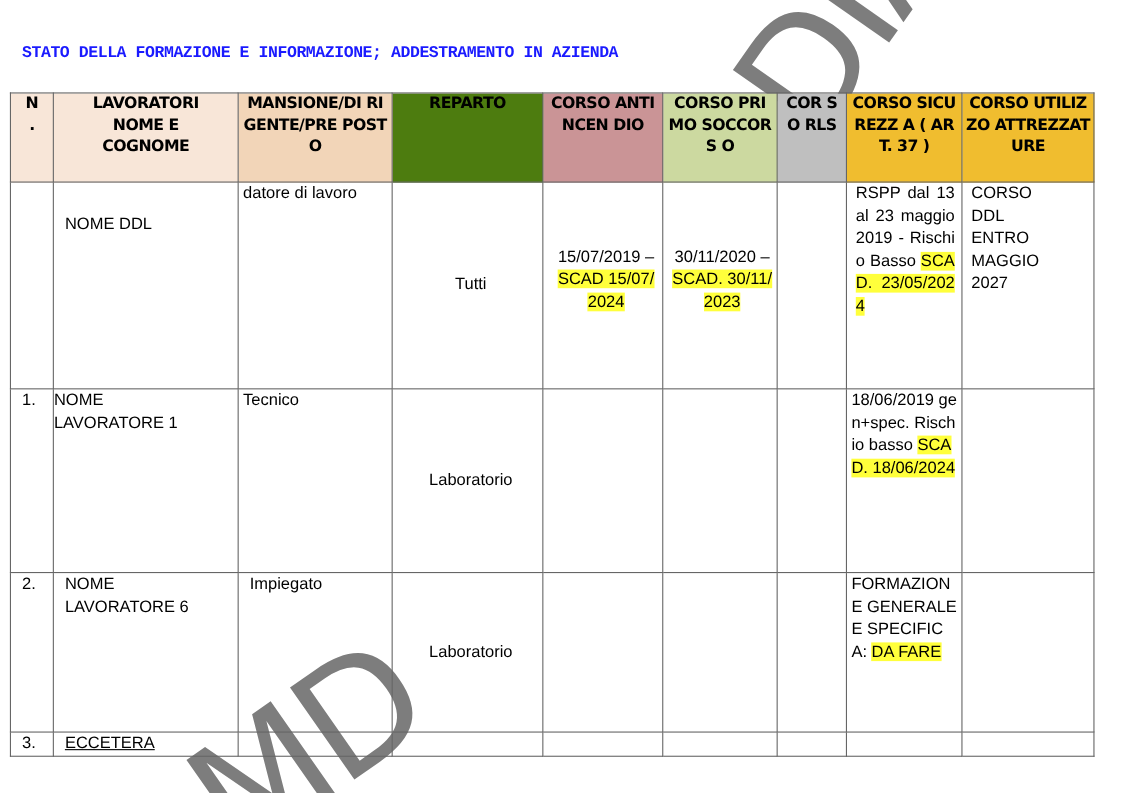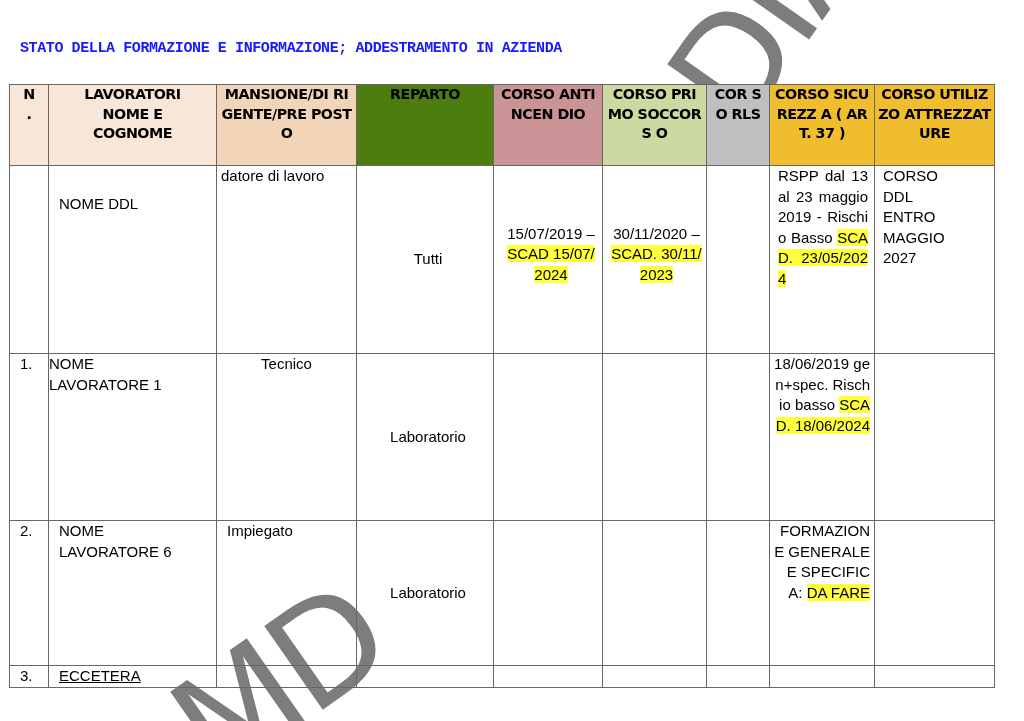--- a/index.html
+++ b/index.html
@@ -3,21 +3,21 @@
 <meta charset="utf-8">
 <style>
   html, body { margin: 0; padding: 0; background: #ffffff; }
   body { width: 1024px; height: 721px; position: relative; overflow: hidden; font-family: "Liberation Sans", sans-serif; color: #000; }
   .title { position: absolute; left: 20px; top: 40px; font-family: Liberation Mono, monospace; font-weight: bold; font-size: 15px; color: #1a1aff; letter-spacing: -0.4px; }
   .watermark { position: absolute; color: #7d7d7d; font-family: "DejaVu Sans", sans-serif; font-size: 130px; font-weight: normal; pointer-events: none; white-space: nowrap; }
   table.grid { position: absolute; left: 9px; top: 84px; border-collapse: collapse; table-layout: fixed; }
   table.grid td, table.grid th { border: 1.5px solid #666; vertical-align: top; padding: 0 4px; font-size: 15px; line-height: 20.5px; }
   table.grid th { font-family: "DejaVu Sans", sans-serif; font-weight: bold; font-size: 14.3px; line-height: 19.6px; text-align: center; letter-spacing: -0.5px; padding: 0 3px; }
   .hl { background: #ffff3b; }
-  .center { text-align: right; }
+  .center { text-align: left; }
   .justify { text-align: justify; }
   .mid { vertical-align: middle !important; text-align: center; }
   .cellwrap { word-break: break-all; overflow-wrap: anywhere; }
 </style>
 </head>
 <body>
 
 <div class="watermark" style="left:770px; top:-10px; transform: rotate(-55deg); transform-origin: left bottom; font-size:140px; letter-spacing:-6px;">DIA</div>
 <div class="watermark" style="left:170px; top:600px; transform: rotate(-35deg); font-size:140px; letter-spacing:-6px;">MD</div>
 
@@ -65,21 +65,21 @@
       <td></td>
       <td class="justify cellwrap" style="padding-left:8px; padding-right:6px;margin-top:46px;">
         <span>RSPP dal 13 al 23 maggio 2019 - Rischio Basso </span><span class="hl">SCAD. 23/05/2024</span>
       </td>
       <td style="padding-left:8px; padding-right:30px;">CORSO DDL ENTRO MAGGIO 2027</td>
     </tr>
 
     <tr style="height:167px">
       <td style="padding-left:10px;">1.</td>
       <td style="padding-left:0; padding-right:20px;">NOME LAVORATORE 1</td>
-      <td style="text-align:center;">Tecnico</td>
+      <td style="">Tecnico</td>
       <td class="mid" style="padding-left:10px;">Laboratorio</td>
       <td></td>
       <td></td>
       <td></td>
       <td class="center cellwrap">
         <span>18/06/2019 gen+spec. Rischio basso </span><span class="hl">SCAD. 18/06/2024</span>
       </td>
       <td></td>
     </tr>
 

